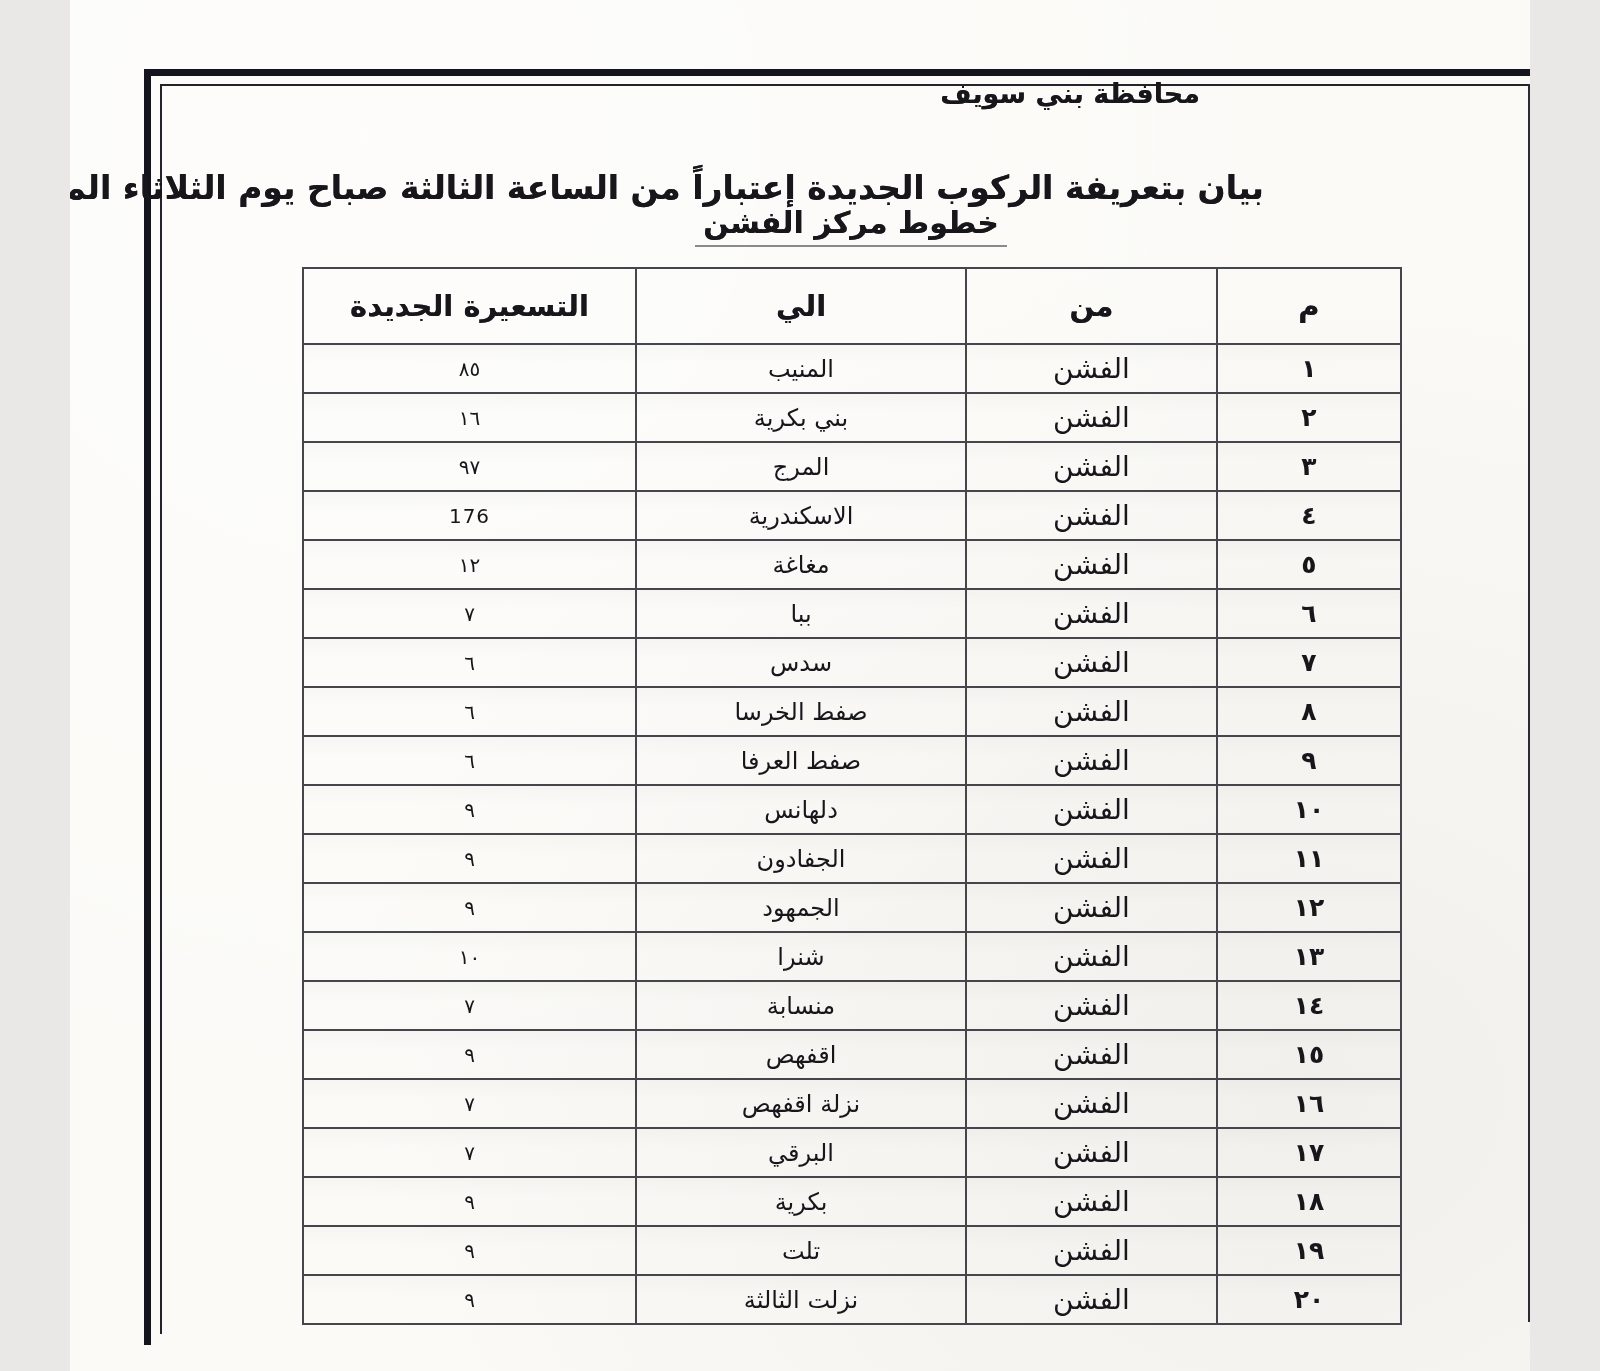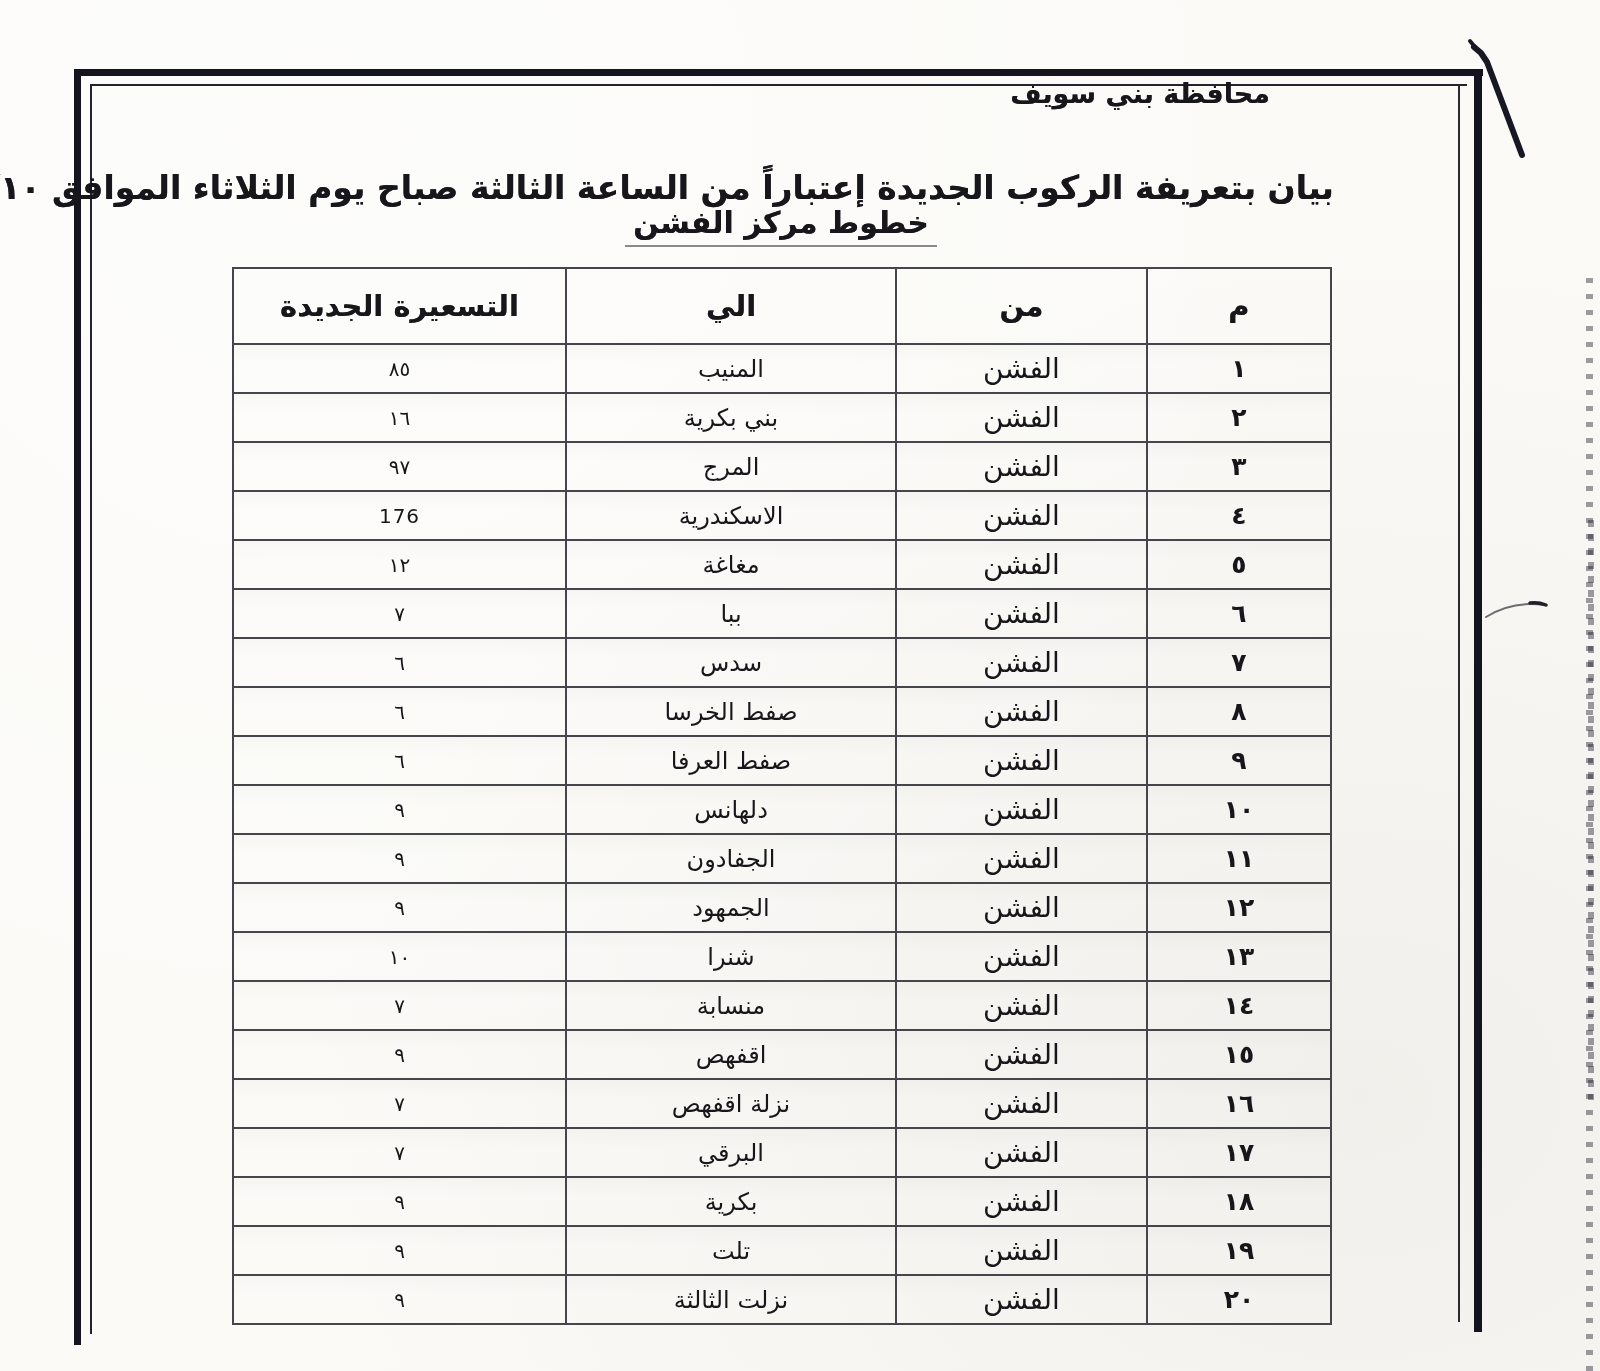--- a/index.html
+++ b/index.html
@@ -1,19 +1,19 @@
 <!DOCTYPE html>
 <html lang="ar" dir="rtl"><head>
 <meta charset="utf-8">
 <style>
   html,body{margin:0;padding:0;}
   body{background:#e9e8e6;}
   .page{
     position:relative;
-    width:1600px;height:1371px;
+    width:1460px;height:1371px;
     margin:0 auto;
     background:
       radial-gradient(ellipse at 20% 10%, rgba(255,255,255,.5), transparent 60%),
       radial-gradient(ellipse at 85% 80%, rgba(210,208,200,.25), transparent 55%),
       #fbfaf7;
     overflow:hidden;
     font-family:"DejaVu Sans", sans-serif;
     color:#17171b;
     direction:rtl;
   }

